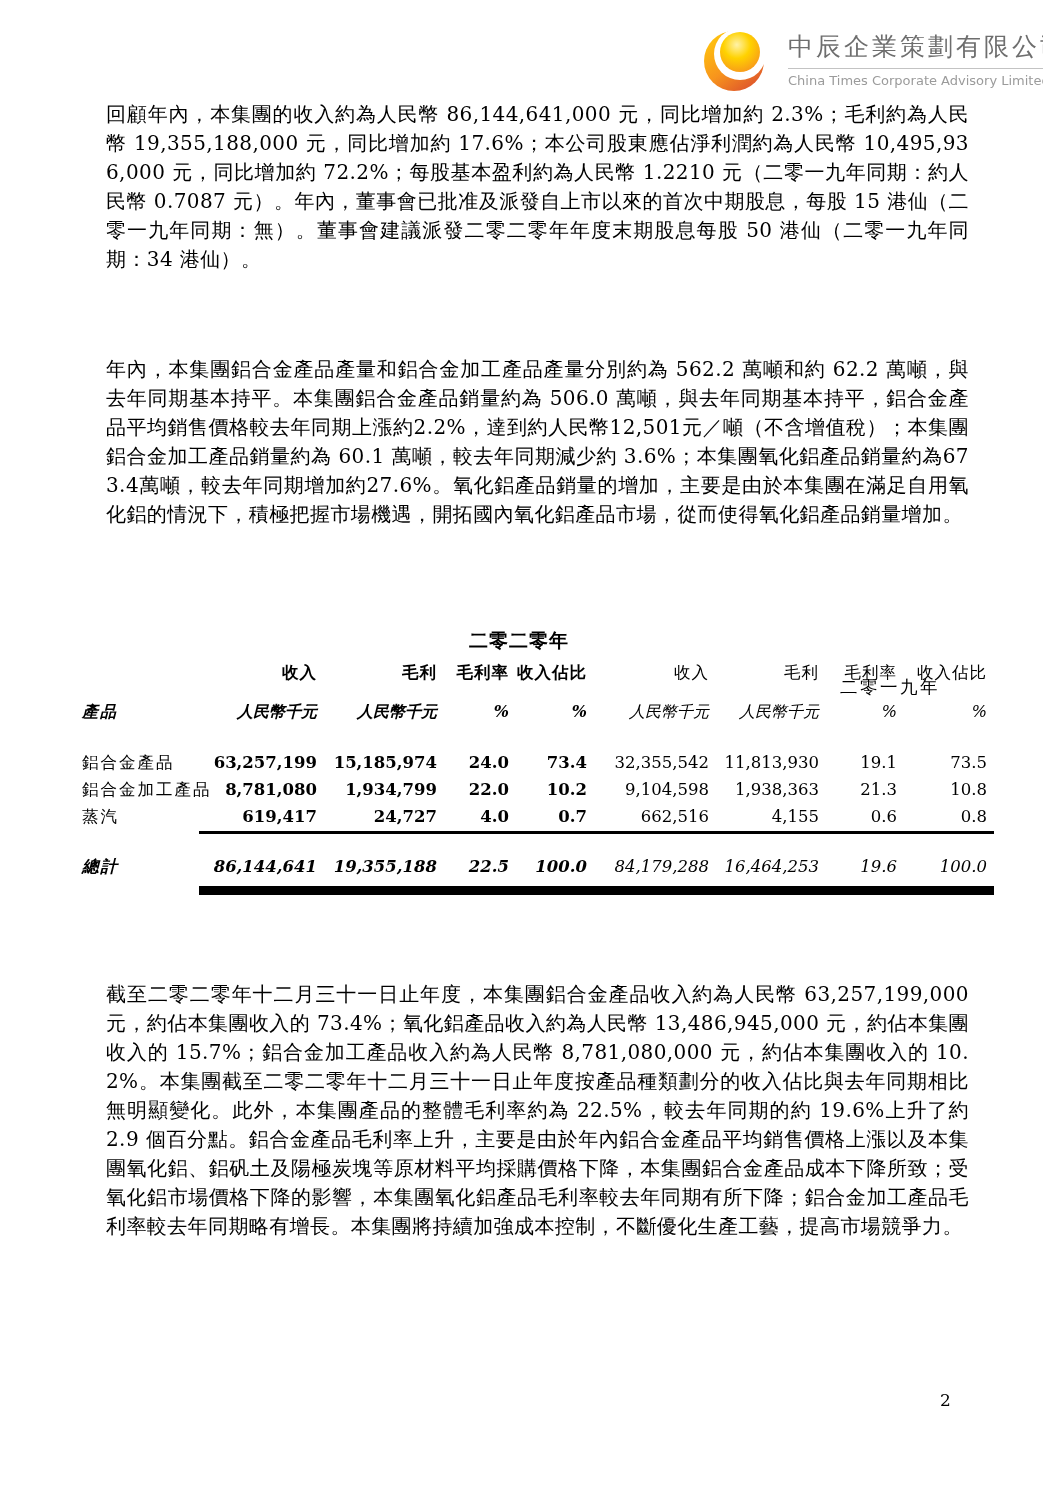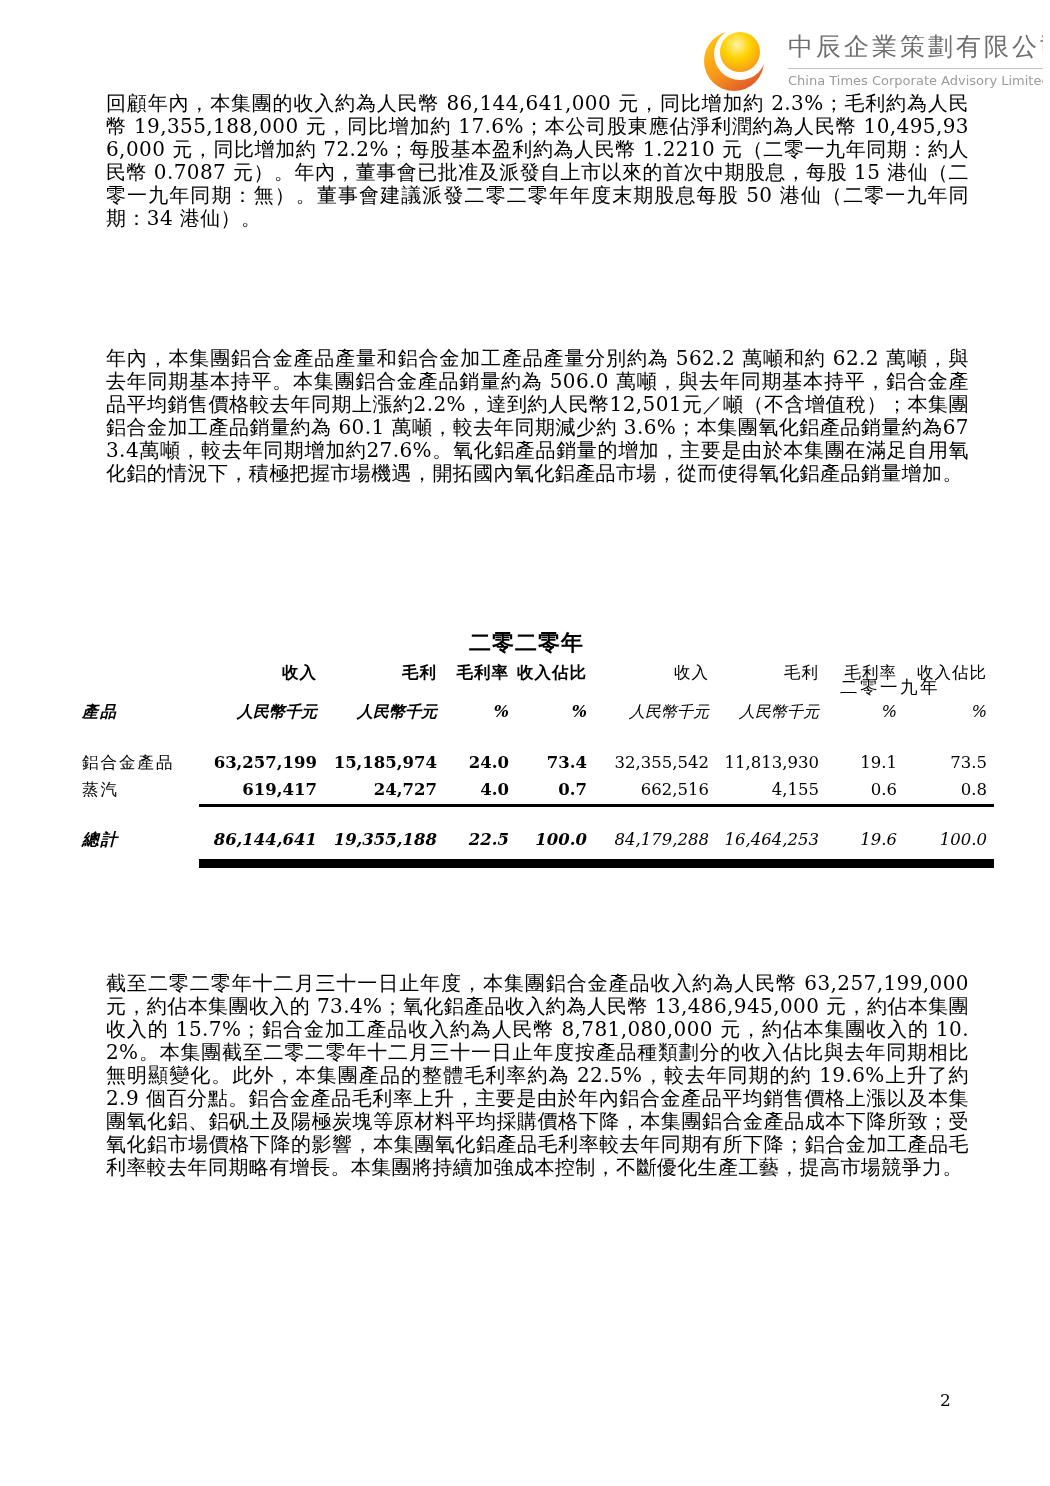--- a/index.html
+++ b/index.html
@@ -14,32 +14,32 @@
   .logo { position:absolute; top:26px; left:693px; width:330px; display:flex; align-items:center; }
   .logo-icon { width:80px; height:66px; flex:0 0 auto; }
   .logo-text { margin-left:8px; font-family:"DejaVu Sans","Liberation Sans",sans-serif; }
   .logo-zh { font-size:25px; color:#6e6e6e; letter-spacing:3px; white-space:nowrap;
              padding-bottom:5px; border-bottom:1px solid #c3c3c3; }
   .logo-en { font-size:13px; color:#9b9b9b; padding-top:4px; white-space:nowrap; }
 
   
   .para {
     position:absolute; left:99px; width:863px;
-    font-size:20px; line-height:23px; text-align:justify; text-align-last:left;
-    letter-spacing:0.4px; word-break:break-all;
+    font-size:20px; line-height:29px; text-align:justify; text-align-last:left;
+    letter-spacing:0.4px; word-break:break-all;margin-top:8px;
   }
   .p1 { top:92px; }
   .p2 { top:347px; }
   .p3 { top:972px; }
 
   
   .fin-table { position:absolute; left:75px; top:592px; width:912px; height:360px; }
   .period-title { position:absolute; left:505px; top:2px; font-size:19px; font-weight:bold;
                   letter-spacing:1.5px; white-space:nowrap; }
-  .year-2020 { position:absolute; left:387px; top:36px; font-size:22px; font-weight:bold;
+  .year-2020 { position:absolute; left:387px; top:36px; font-size:19px; font-weight:bold;
                letter-spacing:1px; white-space:nowrap; }
   .year-2019 { position:absolute; left:758px; top:36px; font-size:17.5px;
                letter-spacing:2.5px; white-space:nowrap;margin-top:47px; }
 
   .trow { display:grid; grid-template-columns:130px 105px 120px 72px 78px 122px 110px 78px 90px;
           width:905px; }
   .cell { font-size:16.5px; }
   .num { text-align:right; }
   .b { font-weight:bold; }
   .i { font-style:italic; }
@@ -128,20 +128,31 @@
         <div class="cell num b">63,257,199</div>
         <div class="cell num b">15,185,974</div>
         <div class="cell num b">24.0</div>
         <div class="cell num b">73.4</div>
         <div class="cell num">32,355,542</div>
         <div class="cell num">11,813,930</div>
         <div class="cell num">19.1</div>
         <div class="cell num">73.5</div>
       </div>
       <div class="trow">
+        <div class="cell product">鋁合金加工產品</div>
+        <div class="cell num b">8,781,080</div>
+        <div class="cell num b">1,934,799</div>
+        <div class="cell num b">22.0</div>
+        <div class="cell num b">10.2</div>
+        <div class="cell num">9,104,598</div>
+        <div class="cell num">1,938,363</div>
+        <div class="cell num">21.3</div>
+        <div class="cell num">10.8</div>
+      </div>
+      <div class="trow">
         <div class="cell product">蒸汽</div>
         <div class="cell num b">619,417</div>
         <div class="cell num b">24,727</div>
         <div class="cell num b">4.0</div>
         <div class="cell num b">0.7</div>
         <div class="cell num">662,516</div>
         <div class="cell num">4,155</div>
         <div class="cell num">0.6</div>
         <div class="cell num">0.8</div>
       </div>

